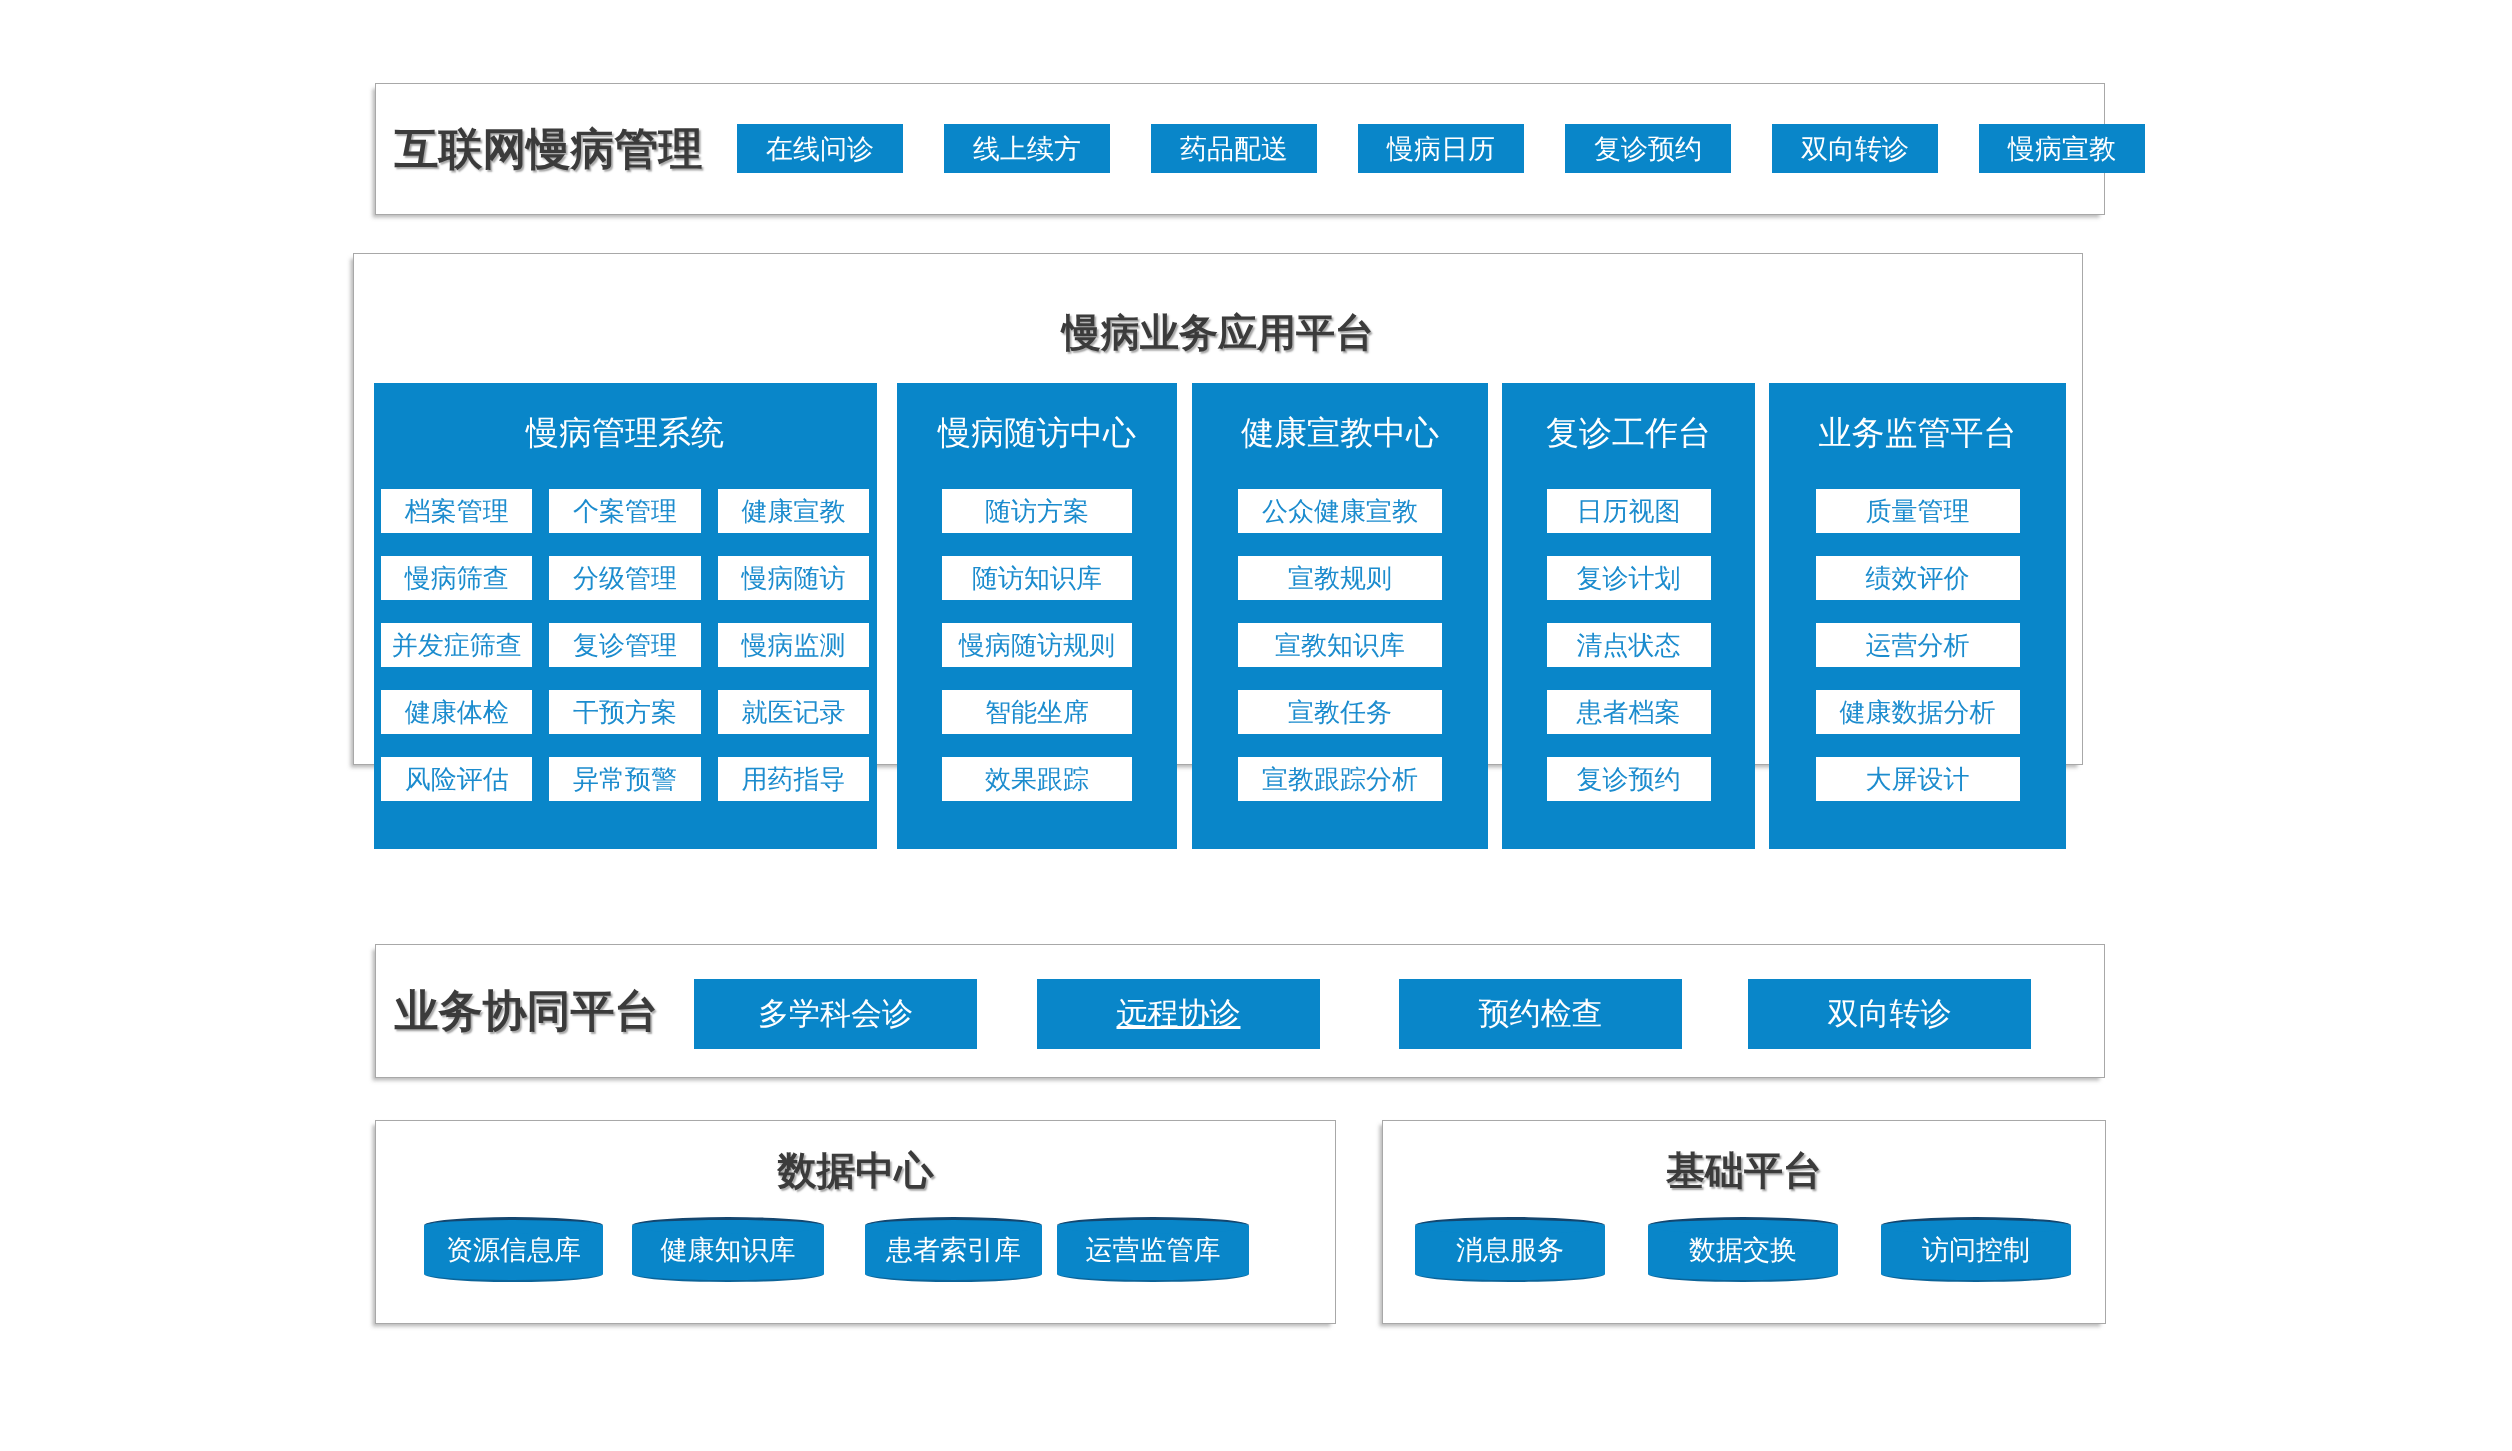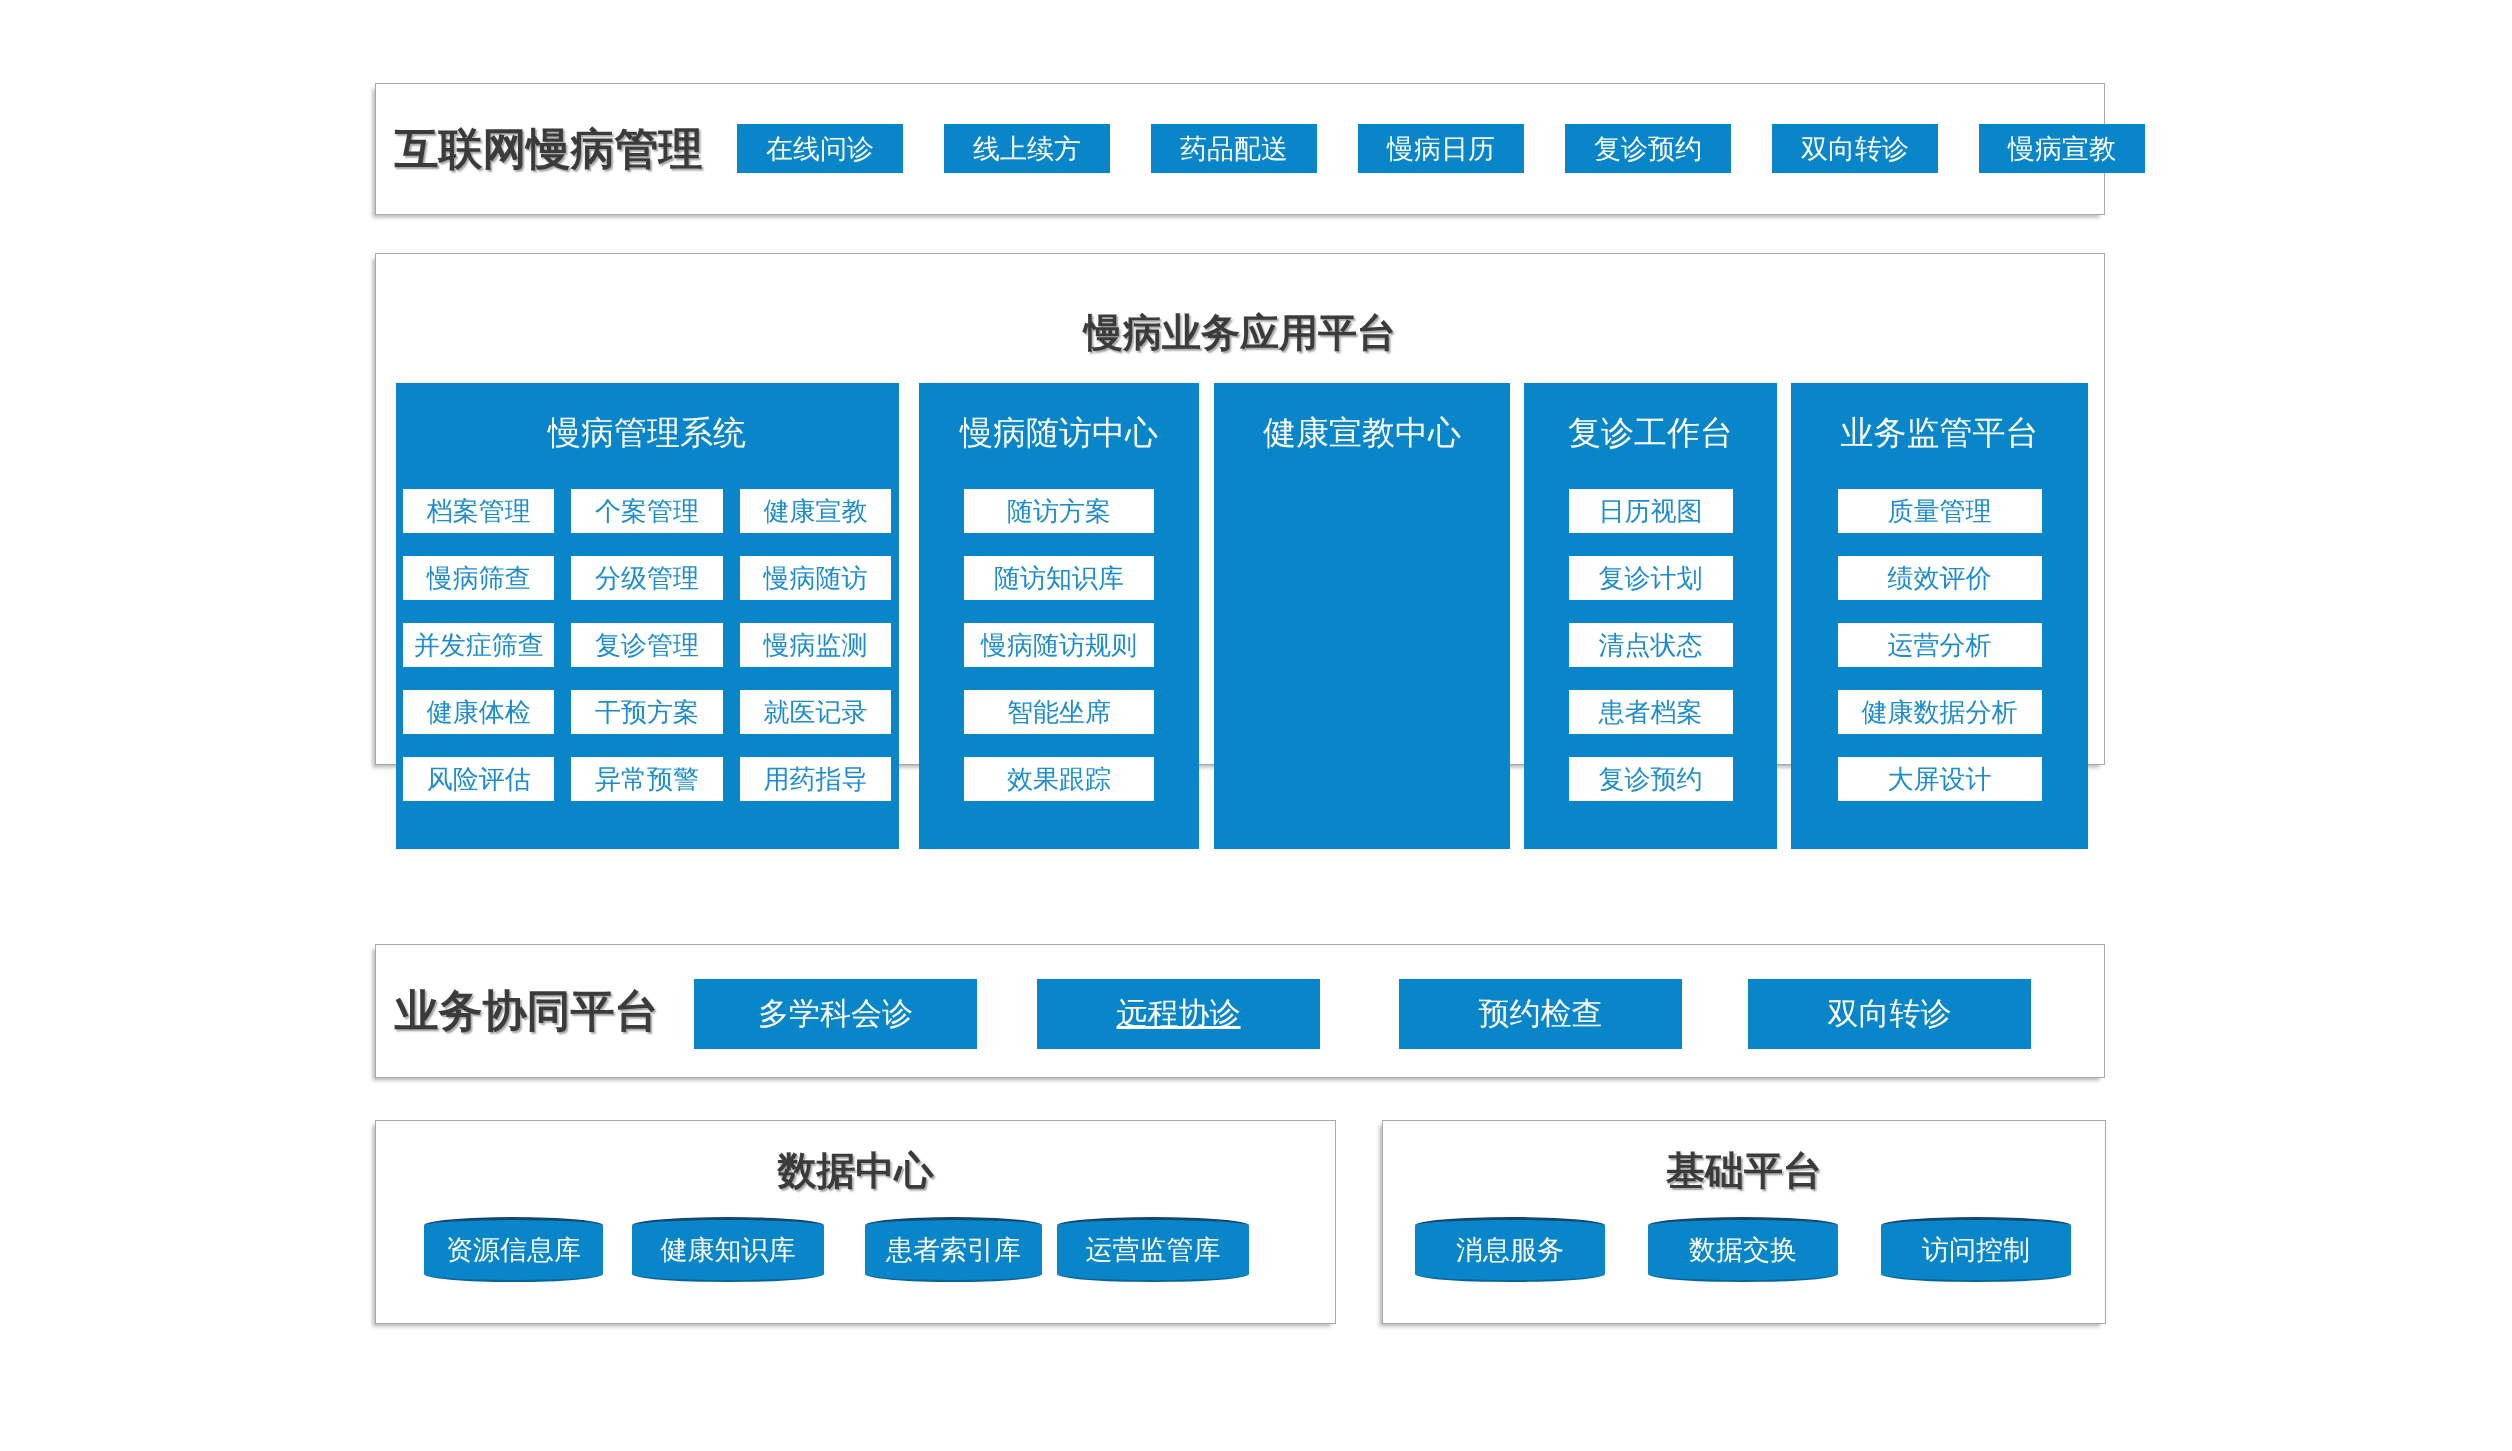--- a/index.html
+++ b/index.html
@@ -22,21 +22,21 @@
   
   #s1{left:375px;top:83px;width:1730px;height:132px;}
   #s1 .s1-title{position:absolute;left:18.4px;top:0;height:100%;display:flex;align-items:center;font-size:44px;}
   #s1 .s1-buttons{position:absolute;left:361px;top:40px;display:flex;gap:41px;}
   .top-btn{
     width:166px;height:49px;background:var(--blue);color:#fff;
     display:flex;align-items:center;justify-content:center;
     font-size:27px;white-space:nowrap;
   }
   
-  #s2{left:375px;top:253px;width:1730px;height:512px;}
+  #s2{left:353px;top:253px;width:1730px;height:512px;}
   #s2 .s2-title{position:absolute;left:0;right:0;top:52px;text-align:center;font-size:39px;}
   .col{
     position:absolute;top:129px;height:466px;background:var(--blue);
   }
   .col-title{
     position:absolute;left:0;right:0;top:28px;text-align:center;
     color:#fff;font-size:33px;white-space:nowrap;
   }
   .chips3{
     position:absolute;top:106px;left:7.4px;right:7.4px;
@@ -127,20 +127,27 @@
       <div class="chip" style="width:190px;">随访方案</div>
       <div class="chip" style="width:190px;">随访知识库</div>
       <div class="chip" style="width:190px;">慢病随访规则</div>
       <div class="chip" style="width:190px;">智能坐席</div>
       <div class="chip" style="width:190px;">效果跟踪</div>
     </div>
   </div>
 
   <div class="col" style="left:838px;width:296px;">
     <div class="col-title">健康宣教中心</div>
+    <div class="chips1">
+      <div class="chip" style="width:204px;">公众健康宣教</div>
+      <div class="chip" style="width:204px;">宣教规则</div>
+      <div class="chip" style="width:204px;">宣教知识库</div>
+      <div class="chip" style="width:204px;">宣教任务</div>
+      <div class="chip" style="width:204px;">宣教跟踪分析</div>
+    </div>
   </div>
 
   <div class="col" style="left:1148px;width:253px;">
     <div class="col-title">复诊工作台</div>
     <div class="chips1">
       <div class="chip" style="width:164px;">日历视图</div>
       <div class="chip" style="width:164px;">复诊计划</div>
       <div class="chip" style="width:164px;">清点状态</div>
       <div class="chip" style="width:164px;">患者档案</div>
       <div class="chip" style="width:164px;">复诊预约</div>

